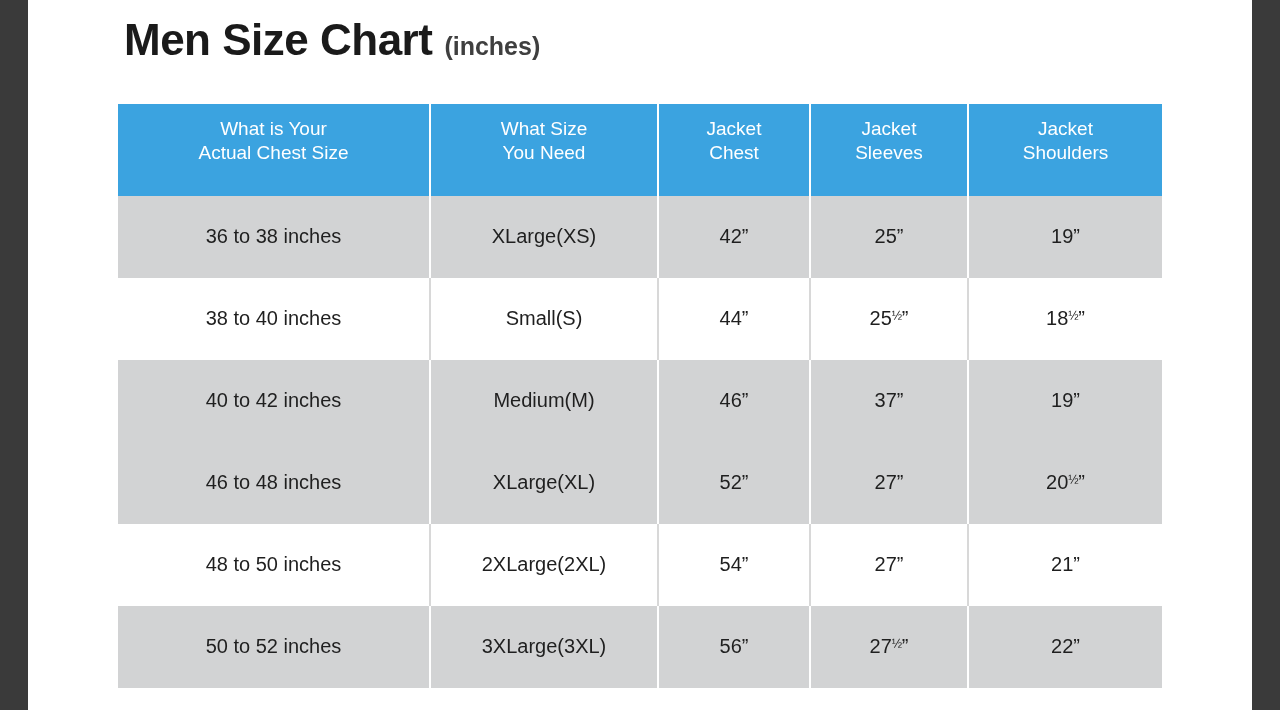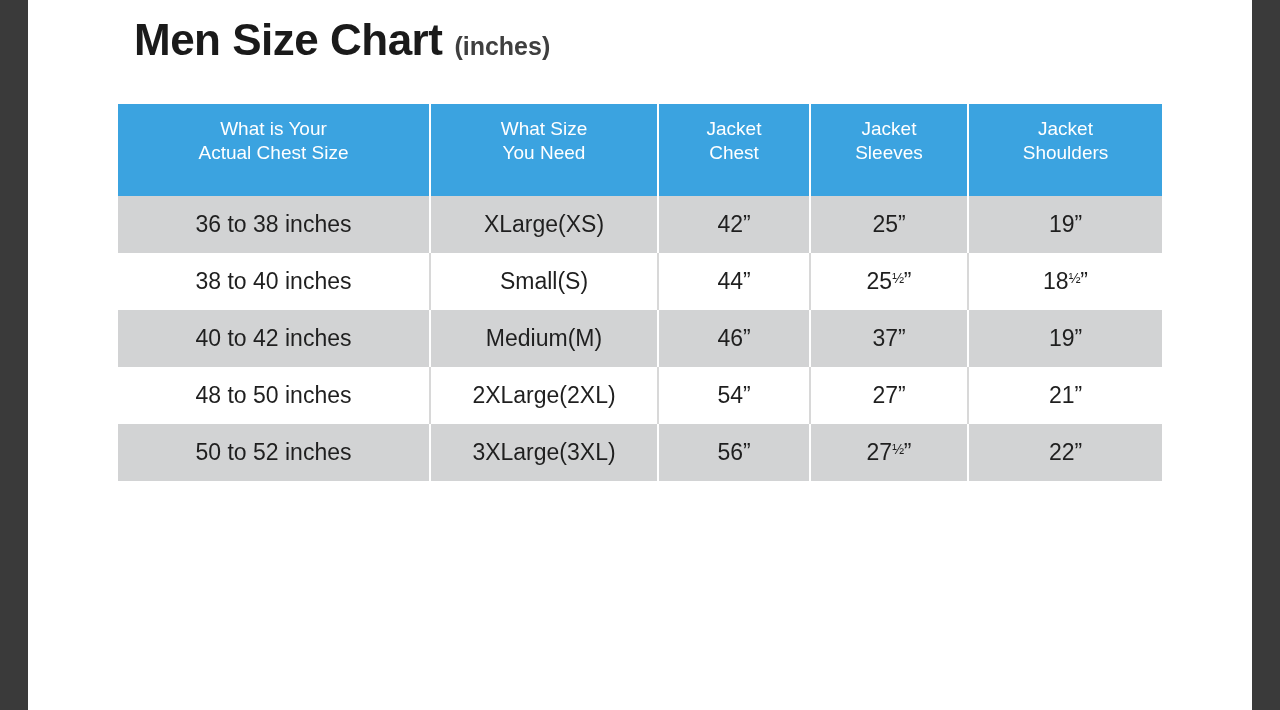--- a/index.html
+++ b/index.html
@@ -34,21 +34,21 @@
     top: 0;
     width: 28px;
     height: 710px;
     background: #3a3a3a;
   }
   .rail.left { left: 0; }
   .rail.right { left: 1252px; width: 28px; }
 
   .title-row {
     position: absolute;
-    left: 106px;
+    left: 96px;
     top: 16px;
     display: flex;
     align-items: baseline;
   }
   .title-main {
     font-size: 44px;
     font-weight: bold;
     color: #1a1a1a;
     letter-spacing: -0.5px;
     line-height: 1.1;
@@ -78,24 +78,24 @@
     font-size: 19px;
     line-height: 1.28;
     padding: 13px 4px 30px 4px;
     text-align: center;
     border-right: 2px solid #ffffff;
     vertical-align: middle;
   }
   table.size-chart thead th:last-child { border-right: none; }
 
   table.size-chart tbody td {
-    font-size: 23px;
+    font-size: 20px;
     color: #1f1f1f;
     text-align: center;
-    height: 57px;
+    height: 82px;
     padding: 0 4px;
     border-right: 2px solid #ffffff;
     vertical-align: middle;
   }
   table.size-chart tbody td:last-child { border-right: none; }
   table.size-chart tbody tr.shaded td { background: #d2d3d4; }
   table.size-chart tbody tr.plain td { background: #ffffff; }
   table.size-chart tbody tr.plain td { border-right: 2px solid #d8d8d8; }
   table.size-chart tbody tr.plain td:last-child { border-right: none; }
 
@@ -173,20 +173,27 @@
               <td>25<sup class="frac">½</sup>”</td>
               <td>18<sup class="frac">½</sup>”</td>
             </tr>
             <tr class="shaded">
               <td>40 to 42 inches</td>
               <td>Medium(M)</td>
               <td>46”</td>
               <td>37”</td>
               <td>19”</td>
             </tr>
+            <tr class="shaded">
+              <td>46 to 48 inches</td>
+              <td>XLarge(XL)</td>
+              <td>52”</td>
+              <td>27”</td>
+              <td>20<sup class="frac">½</sup>”</td>
+            </tr>
             <tr class="plain">
               <td>48 to 50 inches</td>
               <td>2XLarge(2XL)</td>
               <td>54”</td>
               <td>27”</td>
               <td>21”</td>
             </tr>
             <tr class="shaded">
               <td>50 to 52 inches</td>
               <td>3XLarge(3XL)</td>

